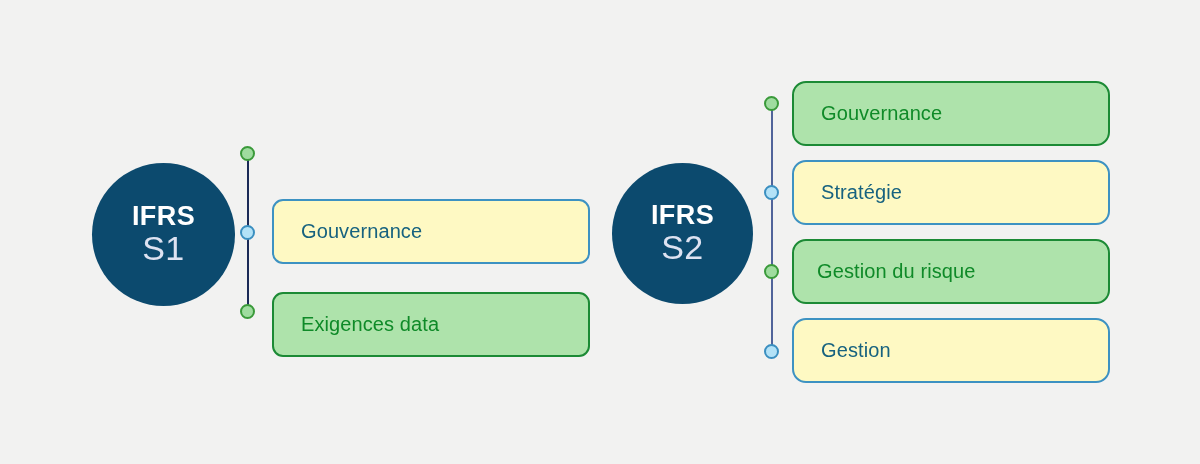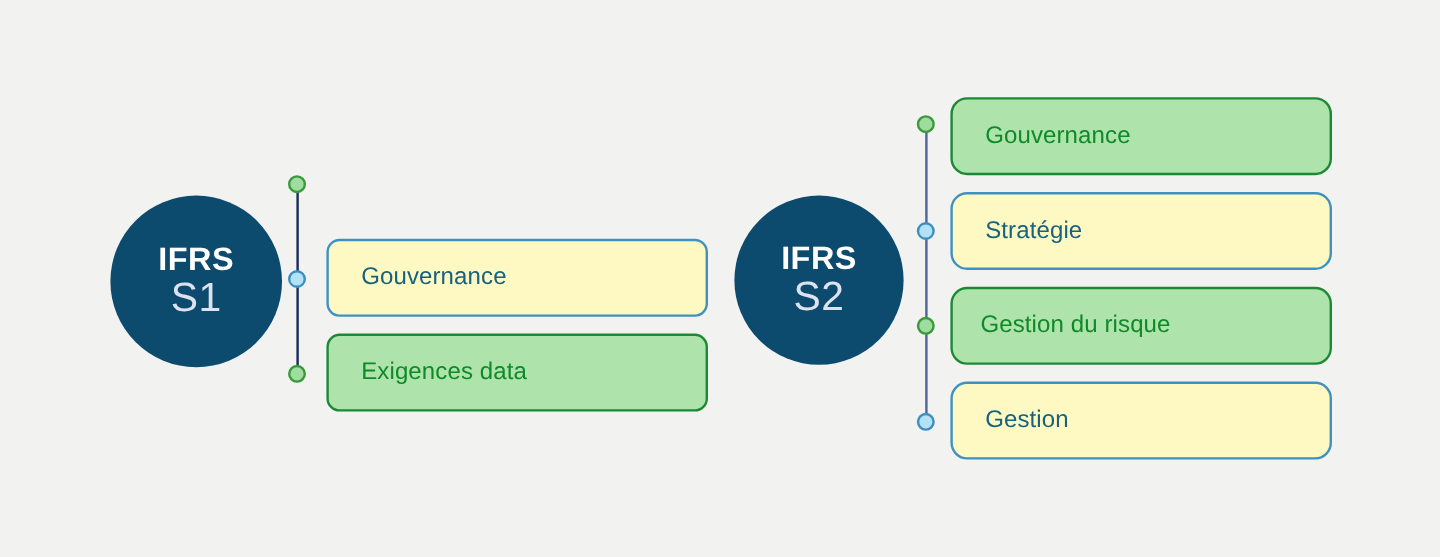--- a/index.html
+++ b/index.html
@@ -107,21 +107,21 @@
   </div>
 
   <div class="rail" id="rail-s1"></div>
   <div class="node node-green" style="left:240px; top:146px;"></div>
   <div class="node node-blue" style="left:240px; top:225px;"></div>
   <div class="node node-green" style="left:240px; top:304px;"></div>
 
   <div class="pill pill-blue col-s1" style="top:199px;">
     <span>Gouvernance</span>
   </div>
-  <div class="pill pill-green col-s1" style="top:278px;align-items:center;">
+  <div class="pill pill-green col-s1" style="top:292px;align-items:center;">
     <span>Exigences data</span>
   </div>
 
   <div class="hub" id="hub-s2">
     <span class="hub-main">IFRS</span>
     <span class="hub-sub">S2</span>
   </div>
 
   <div class="rail" id="rail-s2"></div>
   <div class="node node-green" style="left:764px; top:96px;"></div>

